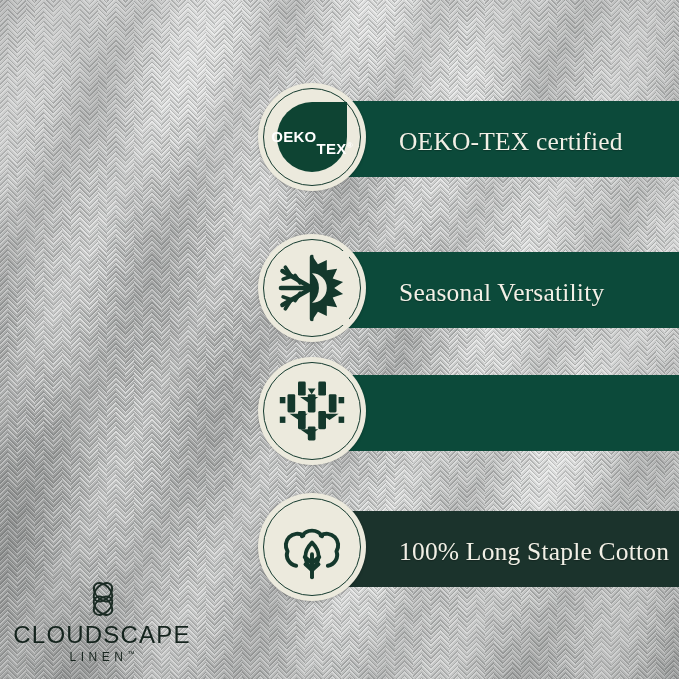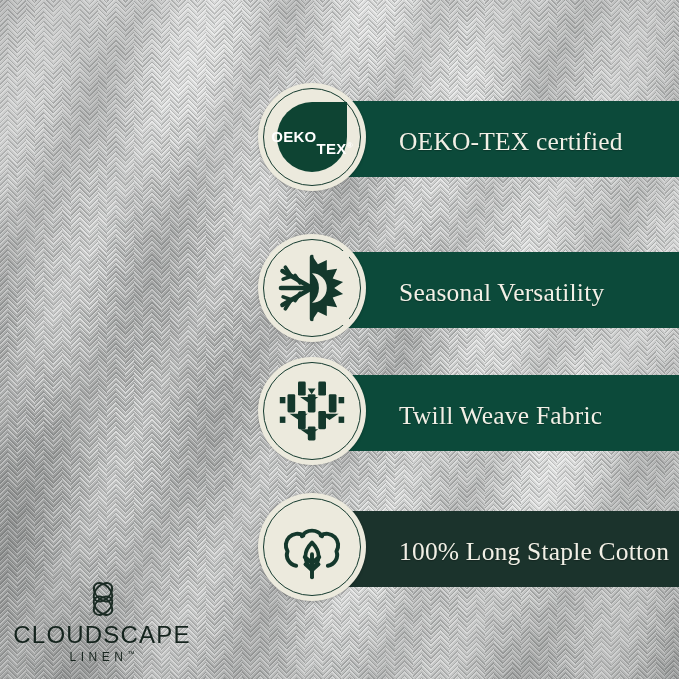--- a/index.html
+++ b/index.html
@@ -201,21 +201,20 @@
             <g fill="#eceadd" stroke="none">
               <path d="M50 30 a20 20 0 0 1 0 40 a26 26 0 0 0 0 -40 Z"></path>
             </g>
           </svg>
         </div>
       </div>
     </div>
 
     <div class="row r3">
       <div class="bar"></div>
-      <div class="label">Twill Weave Fabric</div>
       <div class="badge">
         <div class="ring"></div>
         <div class="glyph">
           <svg width="70" height="70" viewBox="0 0 100 100" fill="#14382c">
 
             <rect x="30" y="8" width="11" height="20" rx="2"></rect>
             <rect x="59" y="8" width="11" height="20" rx="2"></rect>
             <rect x="15" y="26" width="11" height="26" rx="2"></rect>
             <rect x="44" y="26" width="11" height="26" rx="2"></rect>
             <rect x="74" y="26" width="11" height="26" rx="2"></rect>

